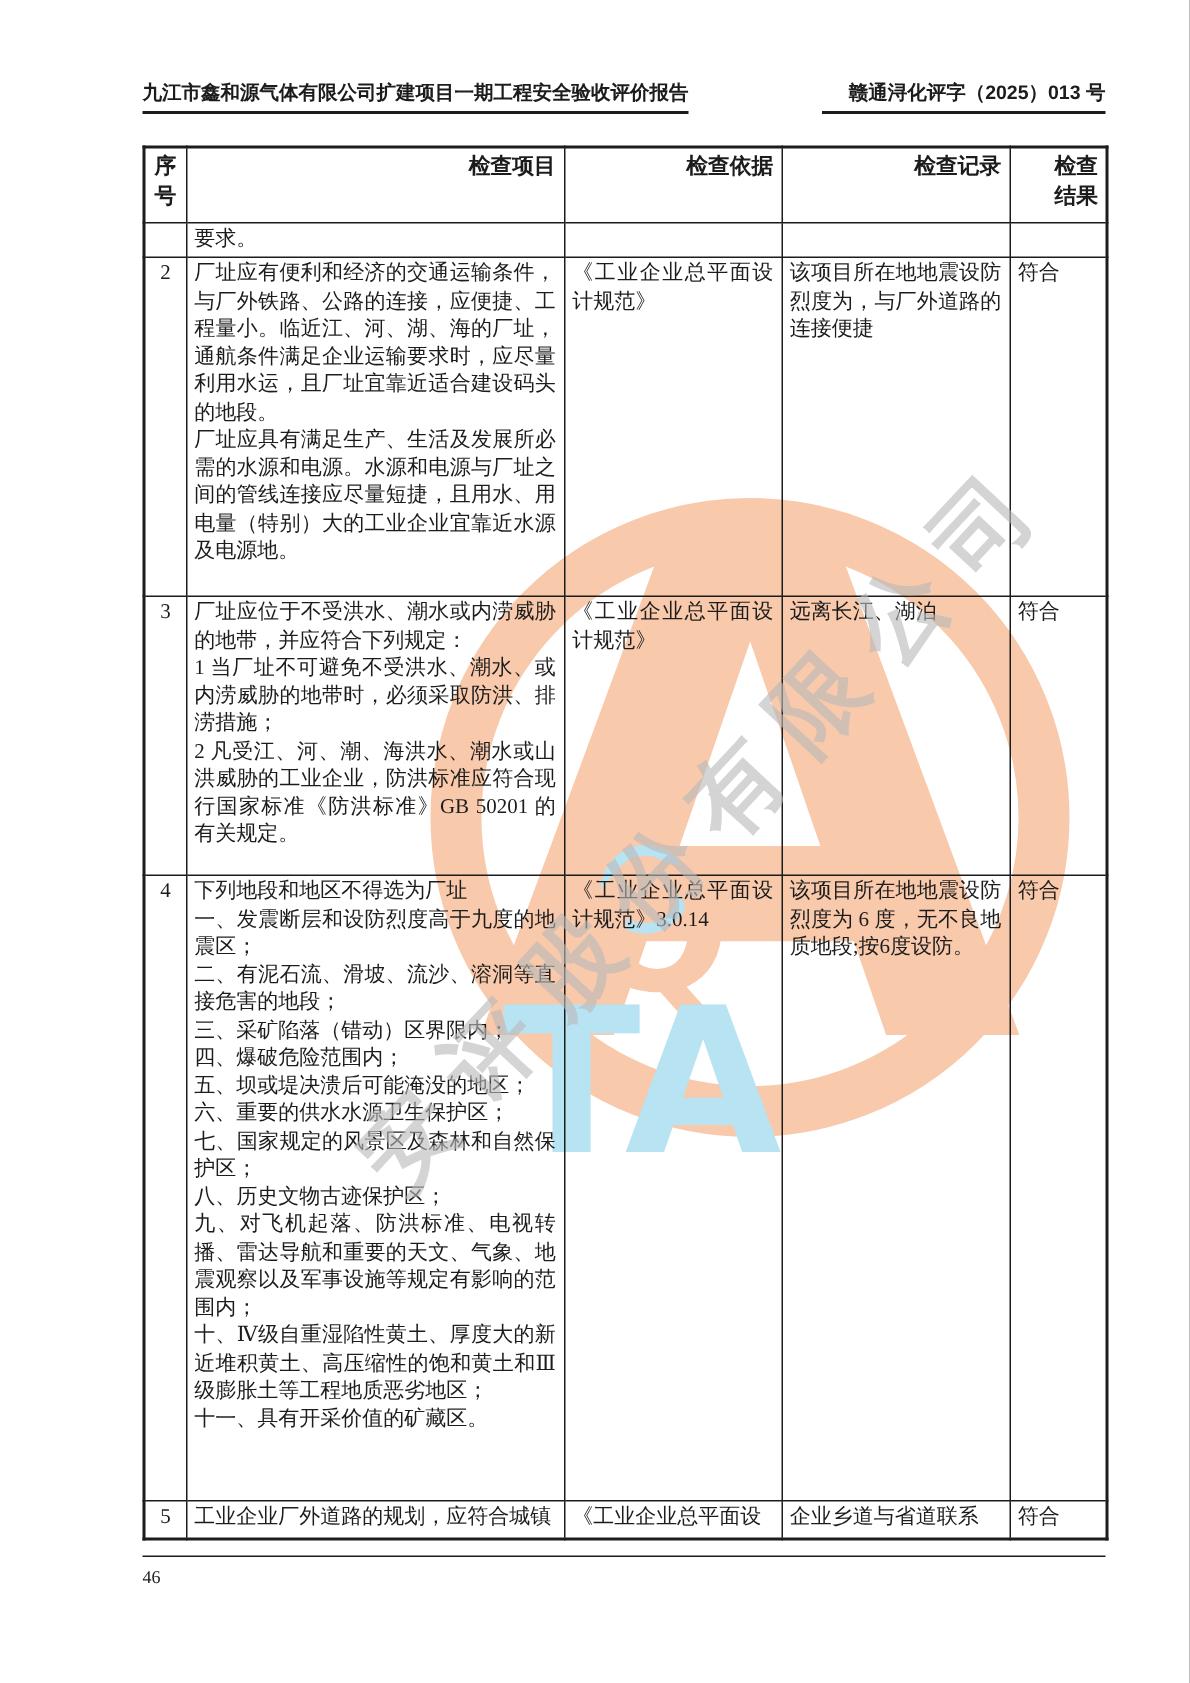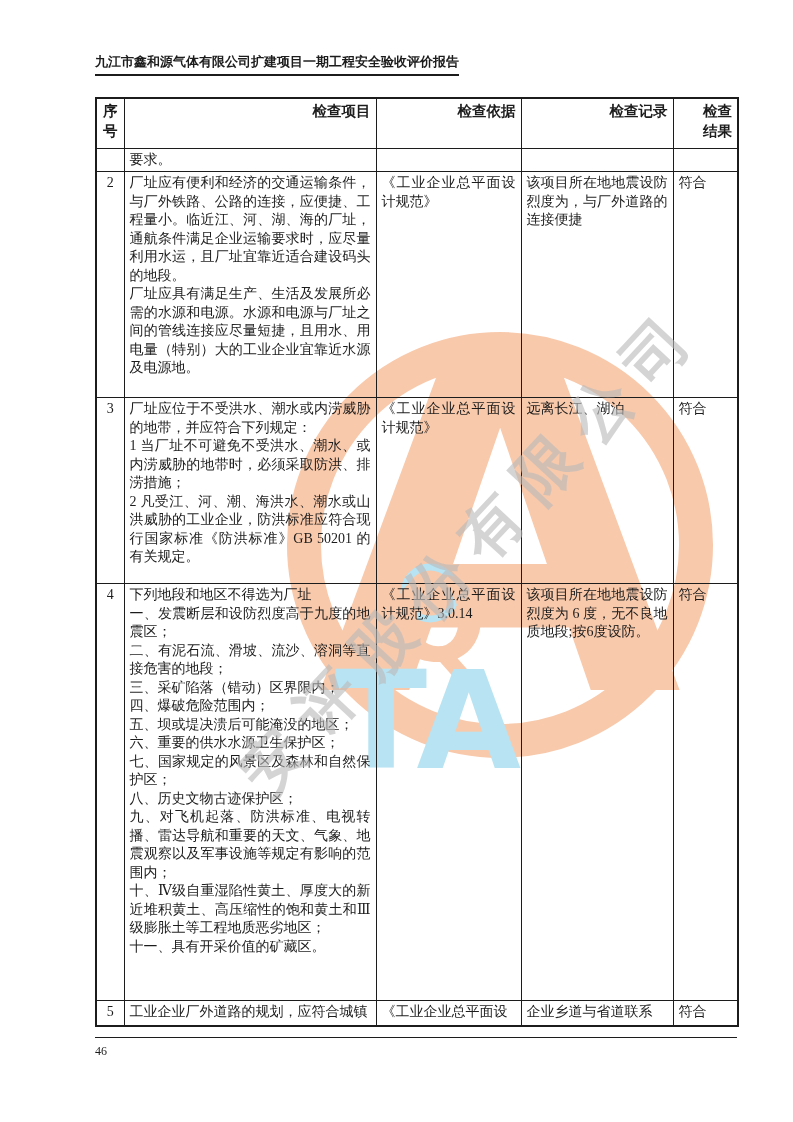--- a/index.html
+++ b/index.html
@@ -81,20 +81,21 @@
       <circle cx="430" cy="593" r="26" fill="none" stroke="#b7e3f2" stroke-width="7"></circle>
       <text x="438" y="660" font-size="115" fill="#f8c9ab" text-anchor="middle">Q</text>
       <text x="428" y="768" font-size="135" fill="#b7e3f2" text-anchor="middle">TA</text>
     </g>
   </svg>
 
   <div class="content">
 
     <div class="doc-header">
       <span class="hl">九江市鑫和源气体有限公司扩建项目一期工程安全验收评价报告</span>
+      <span class="hr">赣通浔化评字（2025）013 号</span>
     </div>
 
     <table class="insp">
       <colgroup>
         <col style="width:28px">
           <col style="width:252px">
           <col style="width:145px">
         <col style="width:152px">
           <col style="width:65px">
       </colgroup>

